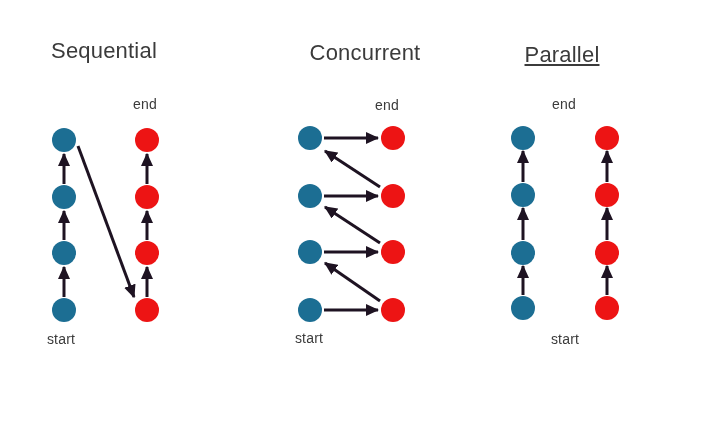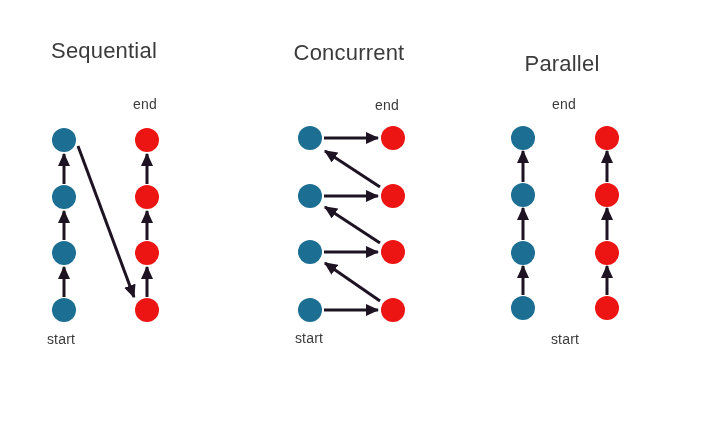--- a/index.html
+++ b/index.html
@@ -95,22 +95,22 @@
       <circle cx="607" cy="195" r="12" fill="#ed1414"></circle>
       <circle cx="607" cy="253" r="12" fill="#ed1414"></circle>
       <circle cx="607" cy="308" r="12" fill="#ed1414"></circle>
     </svg>
 
   <div id="labels" style="color: rgb(59, 59, 59);">
     <div class="label title" style="left: 104px; top: 51px;">Sequential</div>
     <div class="label" style="left: 145px; top: 104px;">end</div>
     <div class="label" style="left: 61px; top: 339px;">start</div>
 
-    <div class="label title" style="left: 349px; top: 53px;">Concurrent</div>
+    <div class="label title" style="left: 365px; top: 53px;">Concurrent</div>
     <div class="label" style="left: 387px; top: 105px;">end</div>
     <div class="label" style="left: 309px; top: 338px;">start</div>
 
-    <div class="label title" style="left: 562px; top: 64px;">Parallel</div>
+    <div class="label title" style="left: 562px; top: 55px; text-decoration: underline;">Parallel</div>
     <div class="label" style="left: 564px; top: 104px;">end</div>
     <div class="label" style="left: 565px; top: 339px;">start</div>
   </div>
 
 </div>
 
 </body></html>

